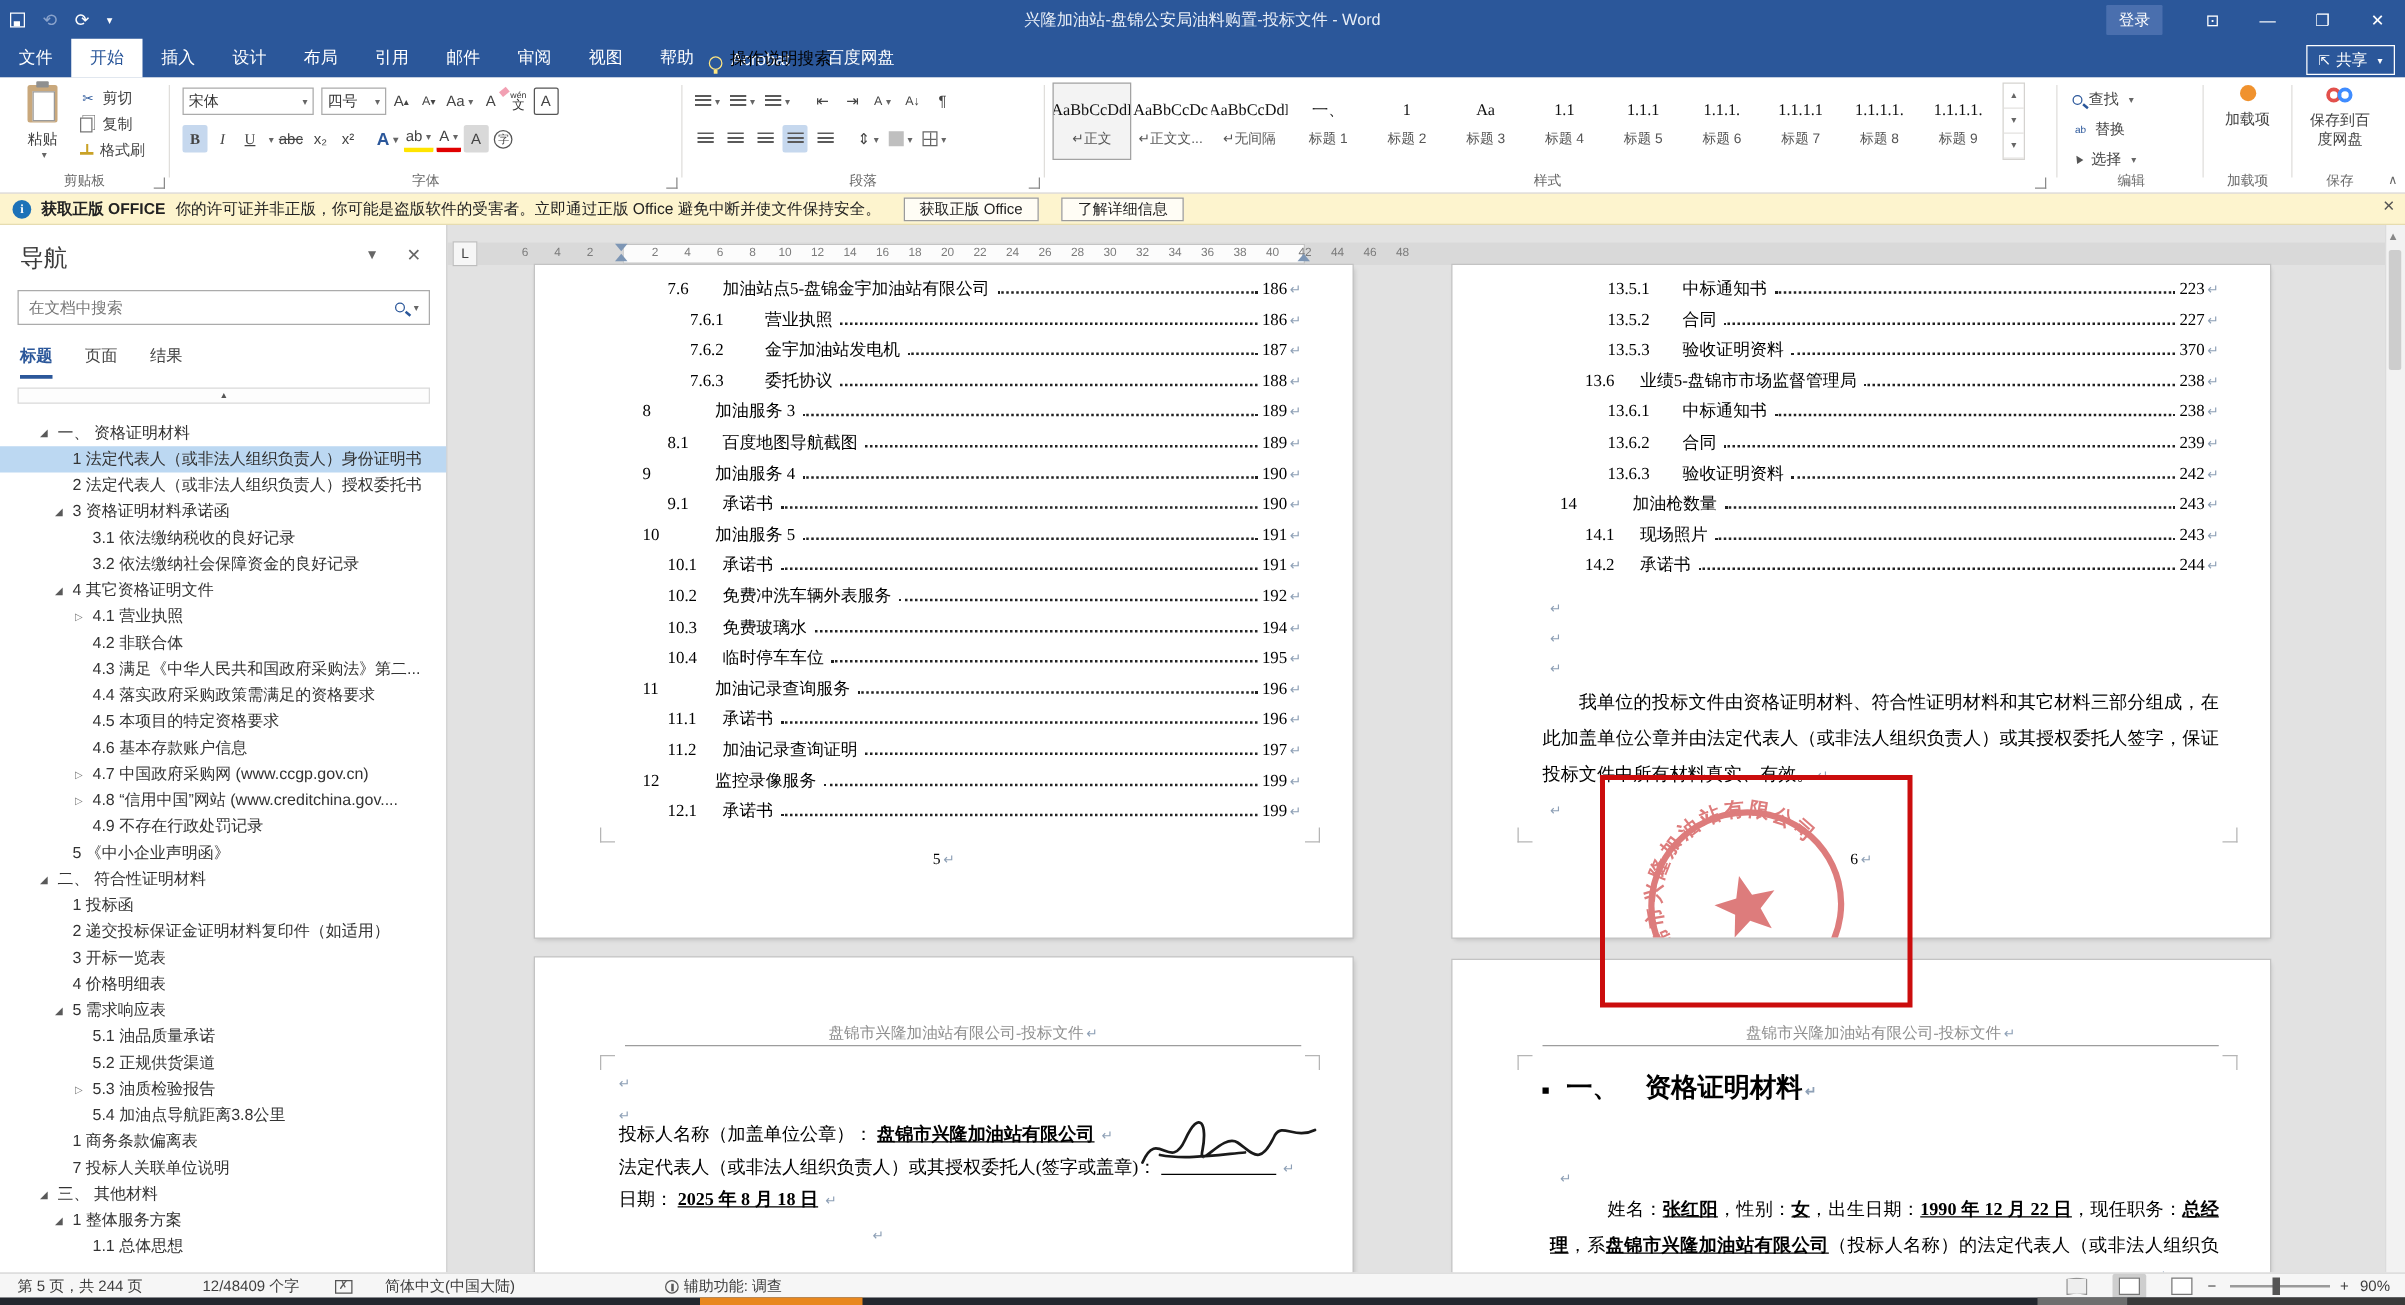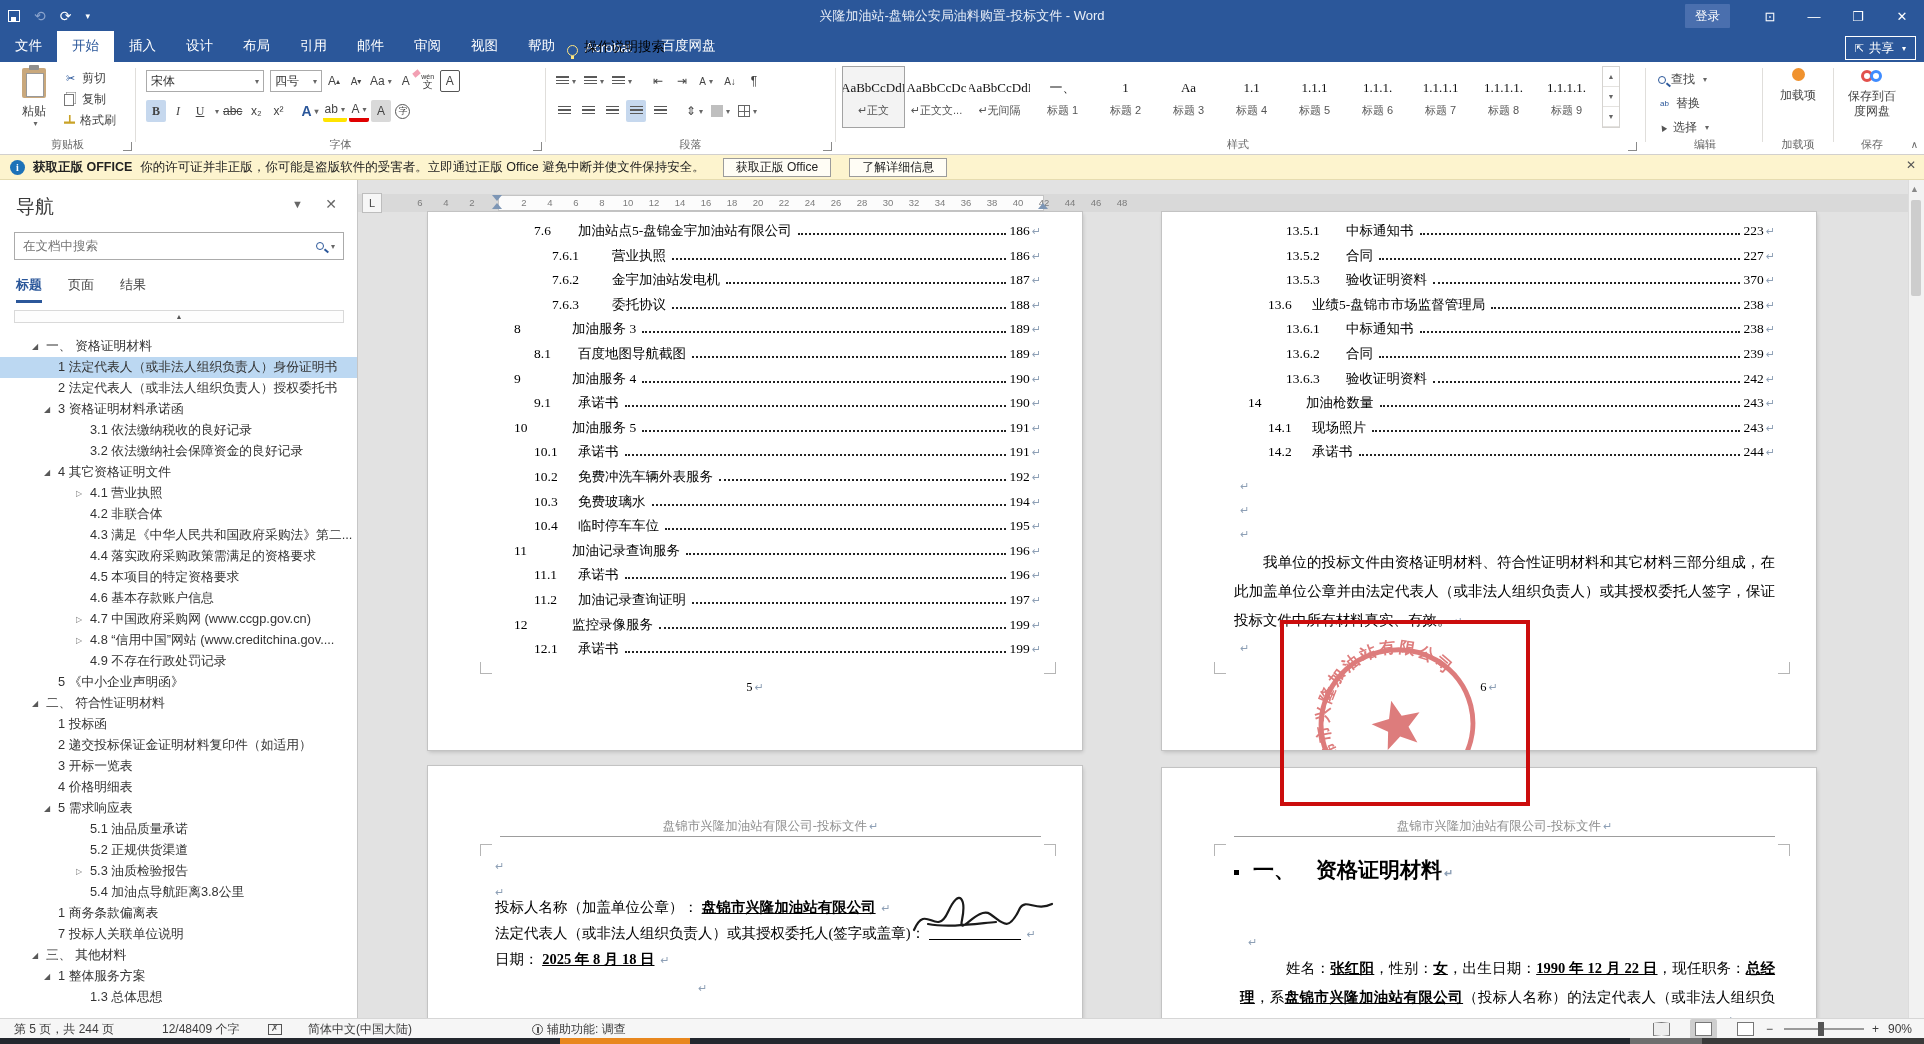--- a/index.html
+++ b/index.html
@@ -93,21 +93,21 @@
   #nav-search { position:absolute; left:14px; top:52px; width:330px; height:28px; border:1px solid #ababab; background:#fff; display:flex; align-items:center; }
   #nav-search input { flex:1; border:none; outline:none; font-size:12.5px; color:#333; padding:0 8px; font-family:"Liberation Sans",sans-serif; background:transparent; }
   #nav-search input::placeholder { color:#767676; }
   .nav-tabs { position:absolute; left:16px; top:96px; display:flex; gap:26px; font-size:13px; color:#444; }
   .ntab { padding-bottom:6px; cursor:pointer; }
   .ntab[data-active="1"] { color:#2b579a; font-weight:bold; border-bottom:3px solid #2b579a; }
   #nav-topscroll { position:absolute; left:14px; top:130px; width:330px; height:13px; border:1px solid #d9d9d9; background:#fdfdfd; display:flex; align-items:center; justify-content:center; font-size:7px; color:#555; cursor:pointer; }
   #navlist { position:absolute; left:0; top:156px; width:358px; }
   .nrow { height:21px; display:flex; align-items:center; padding-left:32px; cursor:pointer; }
   .nrow[data-lv="2"] { padding-left:44px; }
-  .nrow[data-lv="3"] { padding-left:76px; }
+  .nrow[data-lv="3"] { padding-left:60px; }
   .nrow[data-sel="1"] { background:#bcd8f2; }
   .tri { width:14px; font-size:8px; color:#595959; flex:none; }
   .nrow[data-st="c"] .tri { color:#787878; }
   .nrow[data-st="e"] .tri::before { content:"◢"; }
   .nrow[data-st="c"] .tri::before { content:"▷"; }
   .nlabel { font-size:12.8px; color:#333; white-space:nowrap; overflow:hidden; }
 
   
   #ruler { left:358px; top:194px; width:1550px; height:18px; background:#d9d9d9; }
   #ruler-band { left:498px; top:195px; width:546px; height:16px; background:#fcfcfc; border:1px solid #c4c4c4; }
@@ -250,21 +250,21 @@
             <span>格式刷</span>
           </span>
       </div>
       <div class="glabel">剪贴板</div>
       <div class="launcher"></div>
     </div>
     <div class="gsep" style="left:135px;"></div>
 
     <div class="rgroup" style="left:136px;width:409px;">
       <div class="rrow" style="left:10px;top:8px;">
-        <div class="combo" style="width:118px;">
+        <div class="combo" style="width:105px;">
             <span>宋体</span>
             <span class="dd">▾</span>
           </div>
         <div class="combo" style="width:52px;margin-left:4px;">
             <span>四号</span>
             <span class="dd">▾</span>
           </div>
         <span class="sbtn">
             <span>A</span>
             <span style="font-size:8px;vertical-align:top">▴</span>
@@ -623,21 +623,21 @@
         <div class="nrow" data-lv="1" data-st="e">
           <span class="tri"></span>
           <span class="nlabel">三、 其他材料</span>
         </div>
         <div class="nrow" data-lv="2" data-st="e">
           <span class="tri"></span>
           <span class="nlabel">1 整体服务方案</span>
         </div>
         <div class="nrow" data-lv="3" data-st="n">
           <span class="tri"></span>
-          <span class="nlabel">1.3 总体思想</span>
+          <span class="nlabel">1.1 总体思想</span>
         </div>
       </div>
   </div>
 
   <div id="ruler" class="abs"></div>
   <div id="ruler-band" class="abs"></div>
   <div id="ruler-cells" class="abs">
 
   <span class="rcell">6</span>
       <span class="rcell">4</span>

